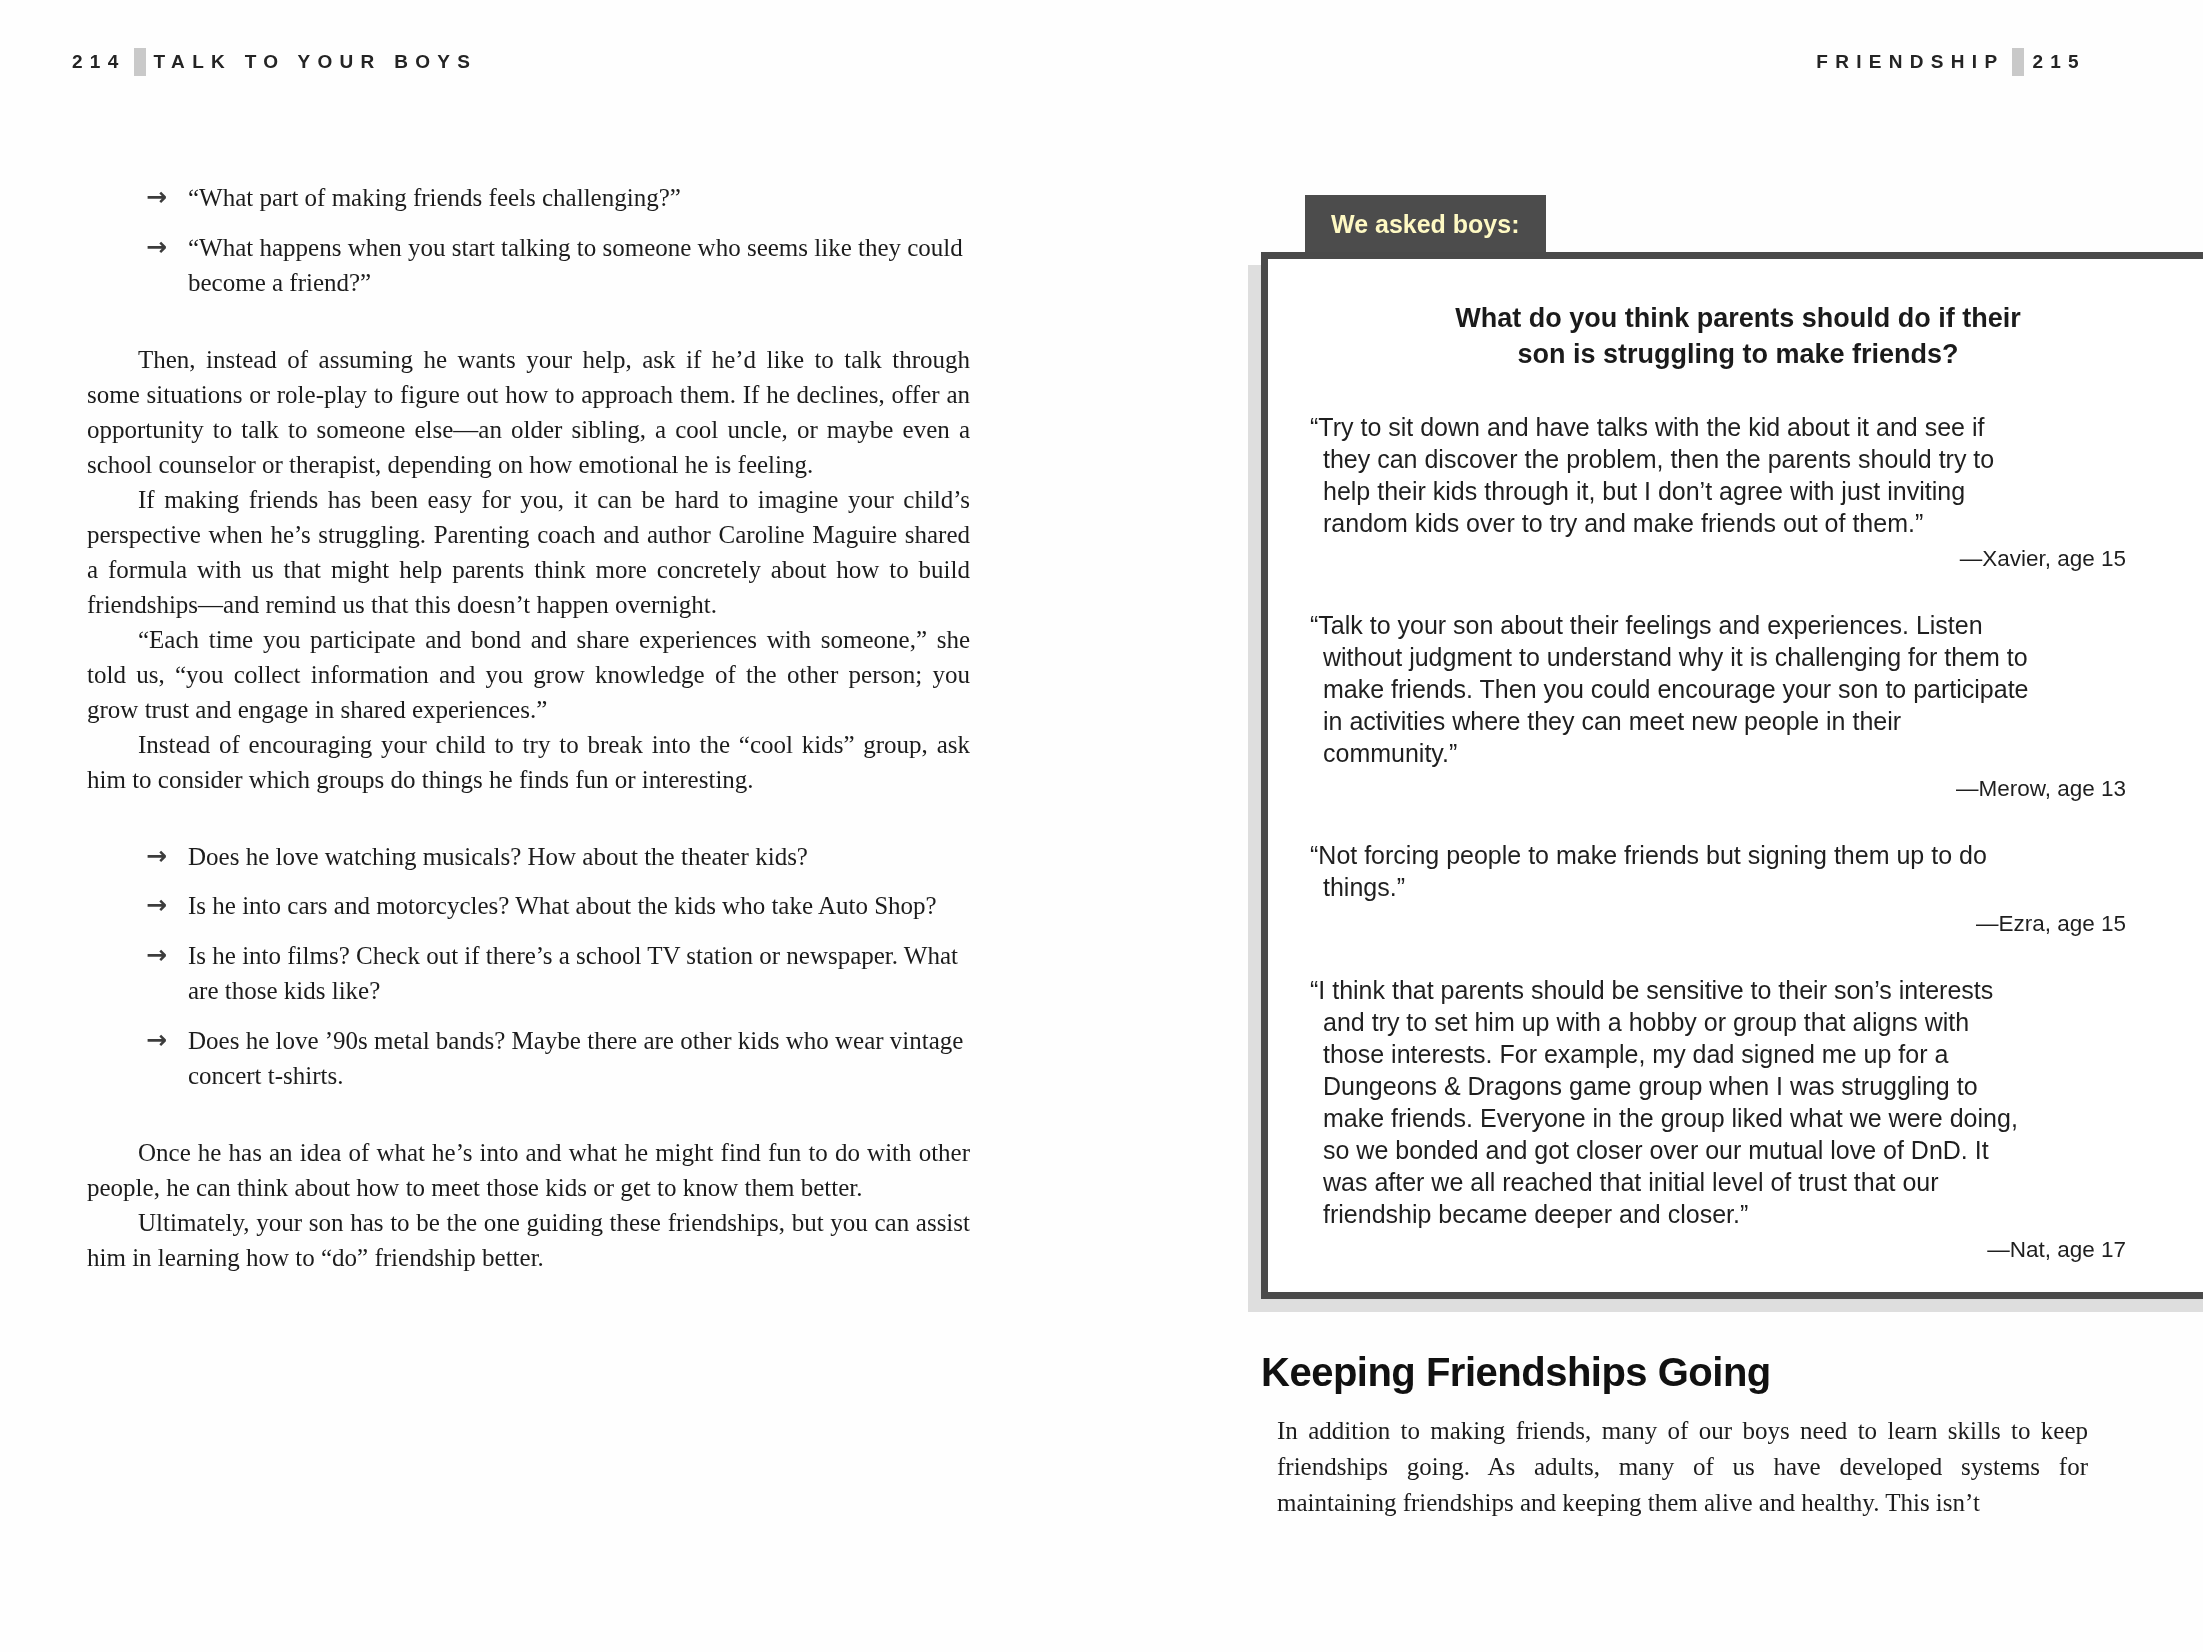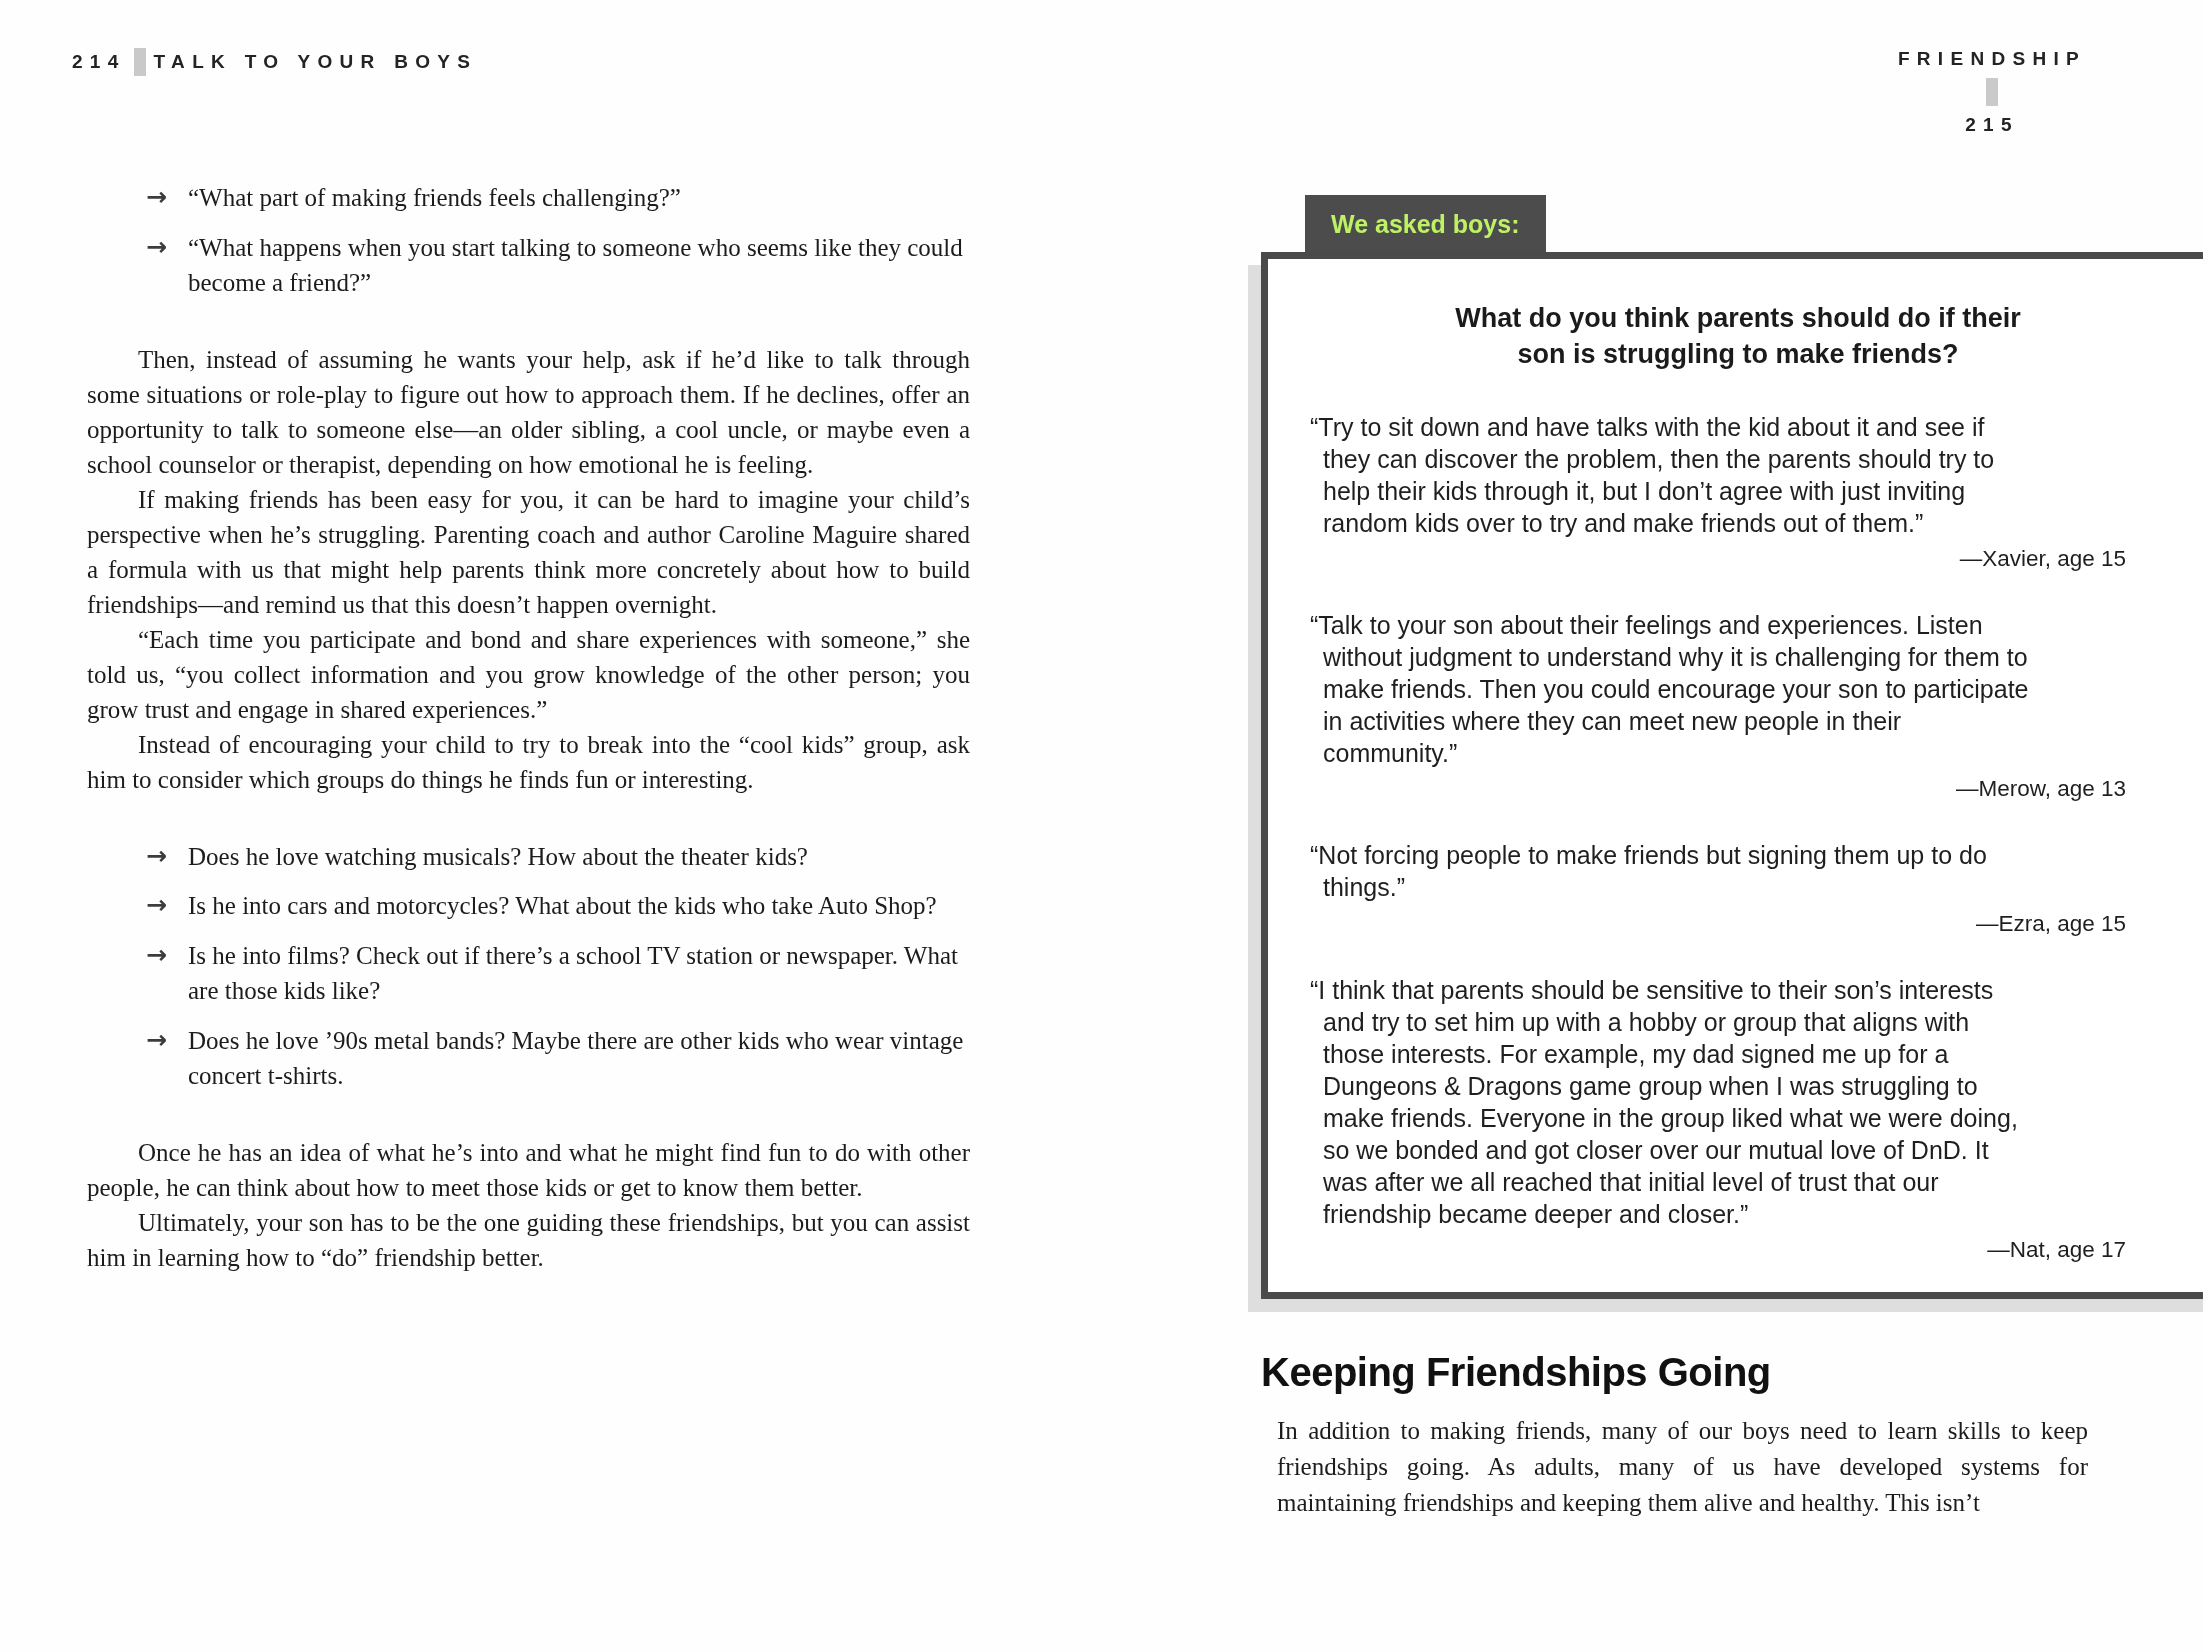--- a/index.html
+++ b/index.html
@@ -24,21 +24,21 @@
     align-items: center;
     gap: 8px;
     font-family: "Liberation Sans", "DejaVu Sans", sans-serif;
     font-size: 19px;
     font-weight: 600;
     letter-spacing: 7.3px;
     color: #242424;
     white-space: nowrap;
   }
   .running-head.left { left: 72px; }
-  .running-head.right { right: 118px; flex-direction: column; }
+  .running-head.right { right: 118px; }
   .head-bar {
     display: inline-block;
     width: 12px;
     height: 27.5px;
     background: #c9c9c9;
     flex: none;
   }
 
   
   .page-left {
@@ -81,21 +81,21 @@
     left: 1261px;
     top: 195px;
     width: 843px;
   }
   .callout-tab {
     display: inline-block;
     position: relative;
     z-index: 2;
     margin-left: 44px;
     background: #4c4c4c;
-    color: #bef264;
+    color: #fef9c3;
     font-family: "Liberation Sans", "DejaVu Sans", sans-serif;
     font-weight: bold;
     font-size: 25px;
     padding: 14.7px 26px 13.8px 26px;
     vertical-align: bottom;
   }
   .callout-box {
     box-sizing: border-box;
     width: 960px;
     background: #ffffff;

